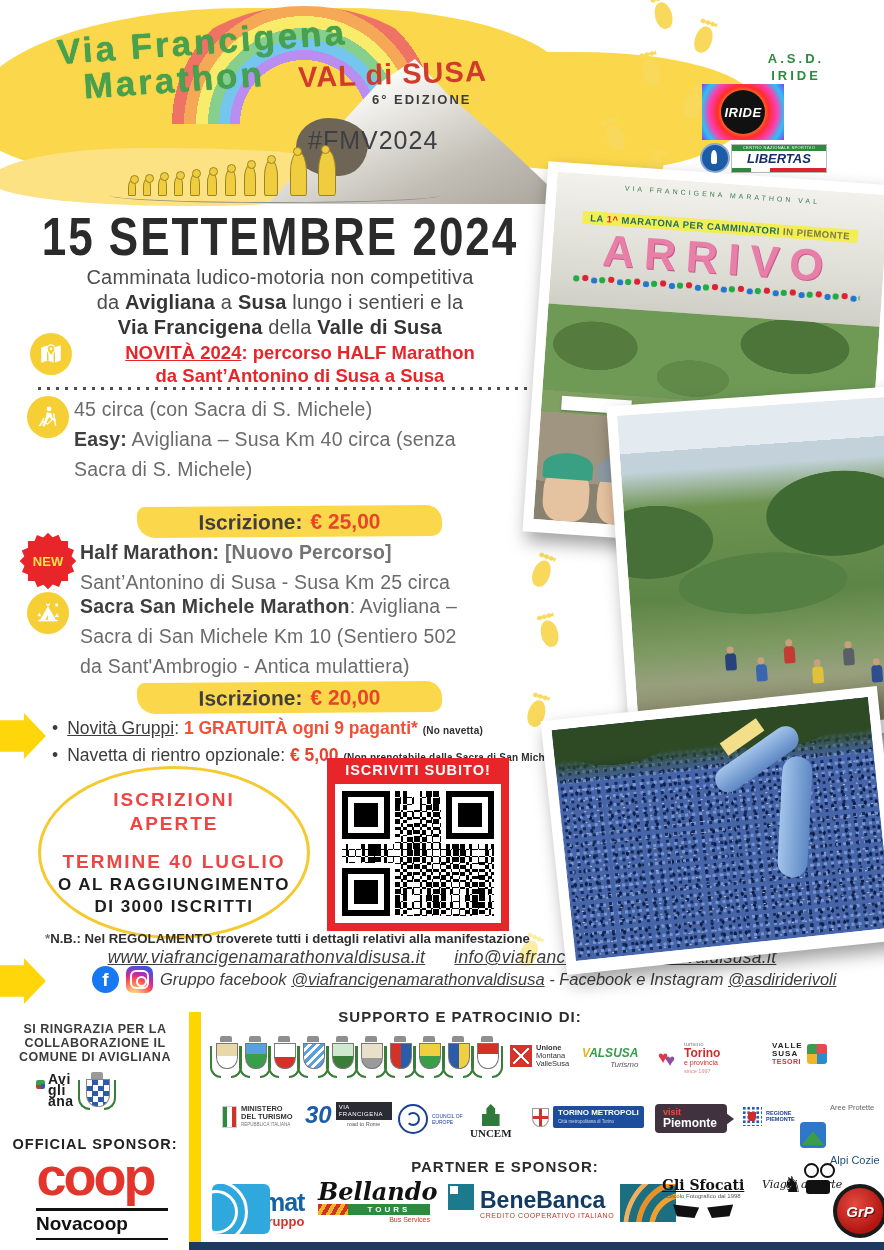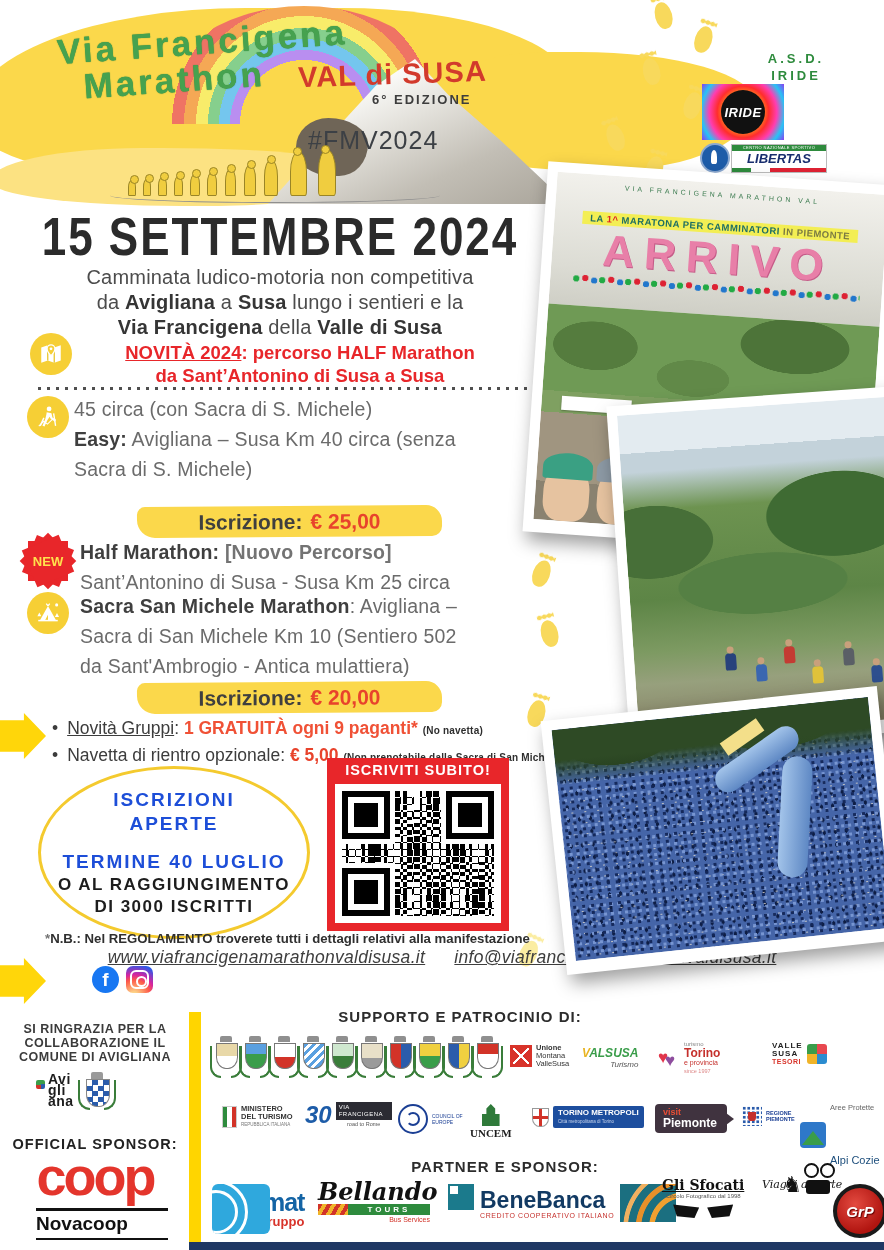--- a/index.html
+++ b/index.html
@@ -97,21 +97,21 @@
   .bullets{position:absolute;left:52px;top:716px;width:560px;font-size:17.5px;color:#3c3c3c;line-height:25px;}
   .bullets .row{white-space:nowrap;}
   .bullets .row::before{content:"•";margin-right:9px;}
   .bullets .u{text-decoration:underline;}
   .hl-orange{color:#f05136;font-weight:700;}
   .hl-red{color:#e8432c;font-weight:700;}
   .note{font-size:10px;font-weight:700;color:#2e2e2e;letter-spacing:.2px;}
   .oval{position:absolute;left:38px;top:766px;width:266px;height:167px;border:3.5px solid #f4ca2e;
     border-radius:50%;display:flex;flex-direction:column;align-items:center;justify-content:center;
     text-align:center;font-weight:700;}
-  .oval .r{color:#1d4ed8;font-size:19px;letter-spacing:2px;line-height:24px;}
+  .oval .r{color:#ef4444;font-size:19px;letter-spacing:2px;line-height:24px;}
   .oval .k{color:#1d1d1d;font-size:17px;letter-spacing:1.5px;line-height:22px;}
   .oval .gap{height:14px;}
   .qr{position:absolute;left:327px;top:758px;width:182px;height:173px;background:#e8262a;}
   .qr .cta{display:block;text-align:center;color:#fff;font-weight:700;font-size:14.5px;
     letter-spacing:1px;line-height:24px;}
   .qr-body{position:absolute;left:8px;right:8px;top:26px;bottom:8px;background:#fff;overflow:hidden;}
   .qr-pat{position:absolute;inset:7px;
     background:repeating-conic-gradient(#000 0 25%,#fff 0 50%) 0 0/13px 13px;}
   .qr-pat::after{content:"";position:absolute;inset:0;
     background:repeating-conic-gradient(#000 0 25%,#fff 0 50%) 4px 6px/19px 15px;mix-blend-mode:difference;}
@@ -487,20 +487,21 @@
 
   <div class="nb"><span class="red">*</span><span>N.B.: Nel REGOLAMENTO troverete tutti i dettagli relativi alla manifestazione</span></div>
   <div class="sites">
     <a href="#">www.viafrancigenamarathonvaldisusa.it</a>
     <a href="#">info@viafrancigenamarathonvaldisusa.it</a>
   </div>
   <div class="arrow" style="left:0;top:958px;"></div>
   <div class="social">
     <span class="fbi">f</span>
     <span class="igi"></span>
+    <span><span>Gruppo facebook </span><a href="#">@viafrancigenamarathonvaldisusa</a><span> - Facebook e Instagram </span><a href="#">@asdiriderivoli</a></span>
   </div>
 
   <div class="photo p1">
     <div class="pimg">
       <div class="banner">
         <div class="b-top">VIA FRANCIGENA MARATHON VAL</div><br>
         <div class="b-strip"><span>LA</span> <b class="b-num">1^</b> <span>MARATONA PER CAMMINATORI</span> <span class="b-in">IN PIEMONTE</span></div>
         <div class="b-arrivo">ARRIVO</div>
         <div class="b-logos"></div>
       </div>

